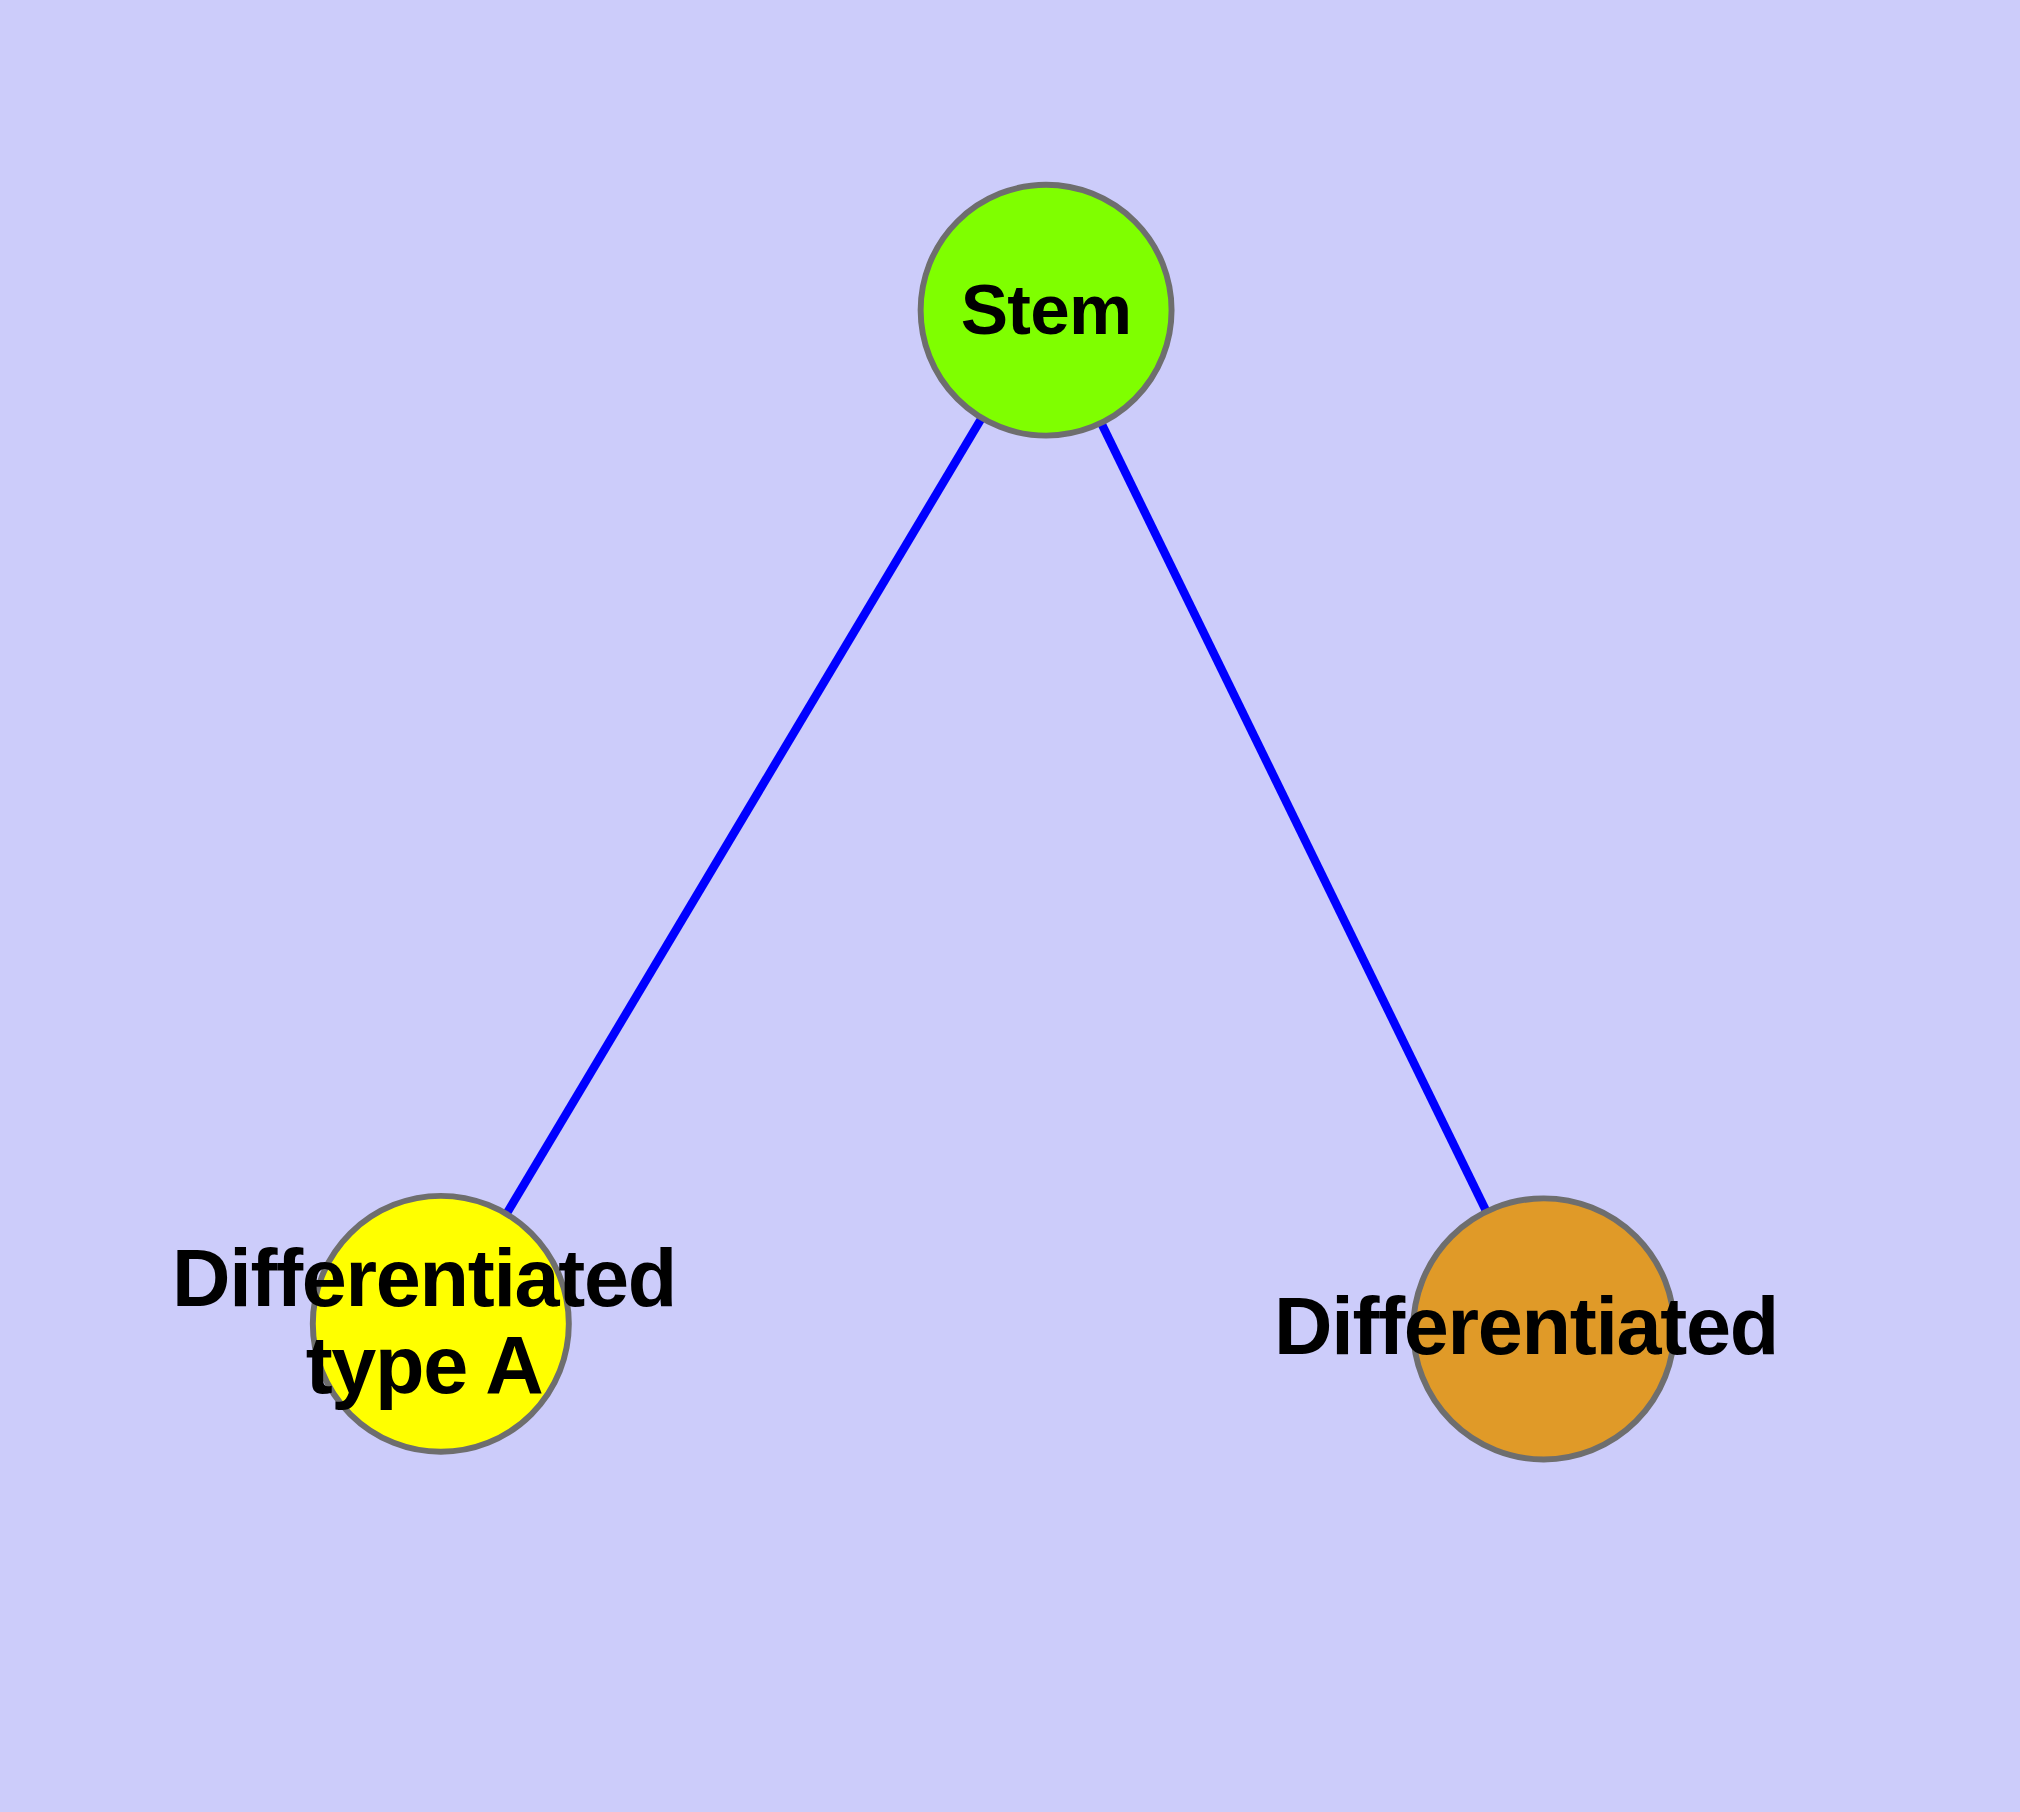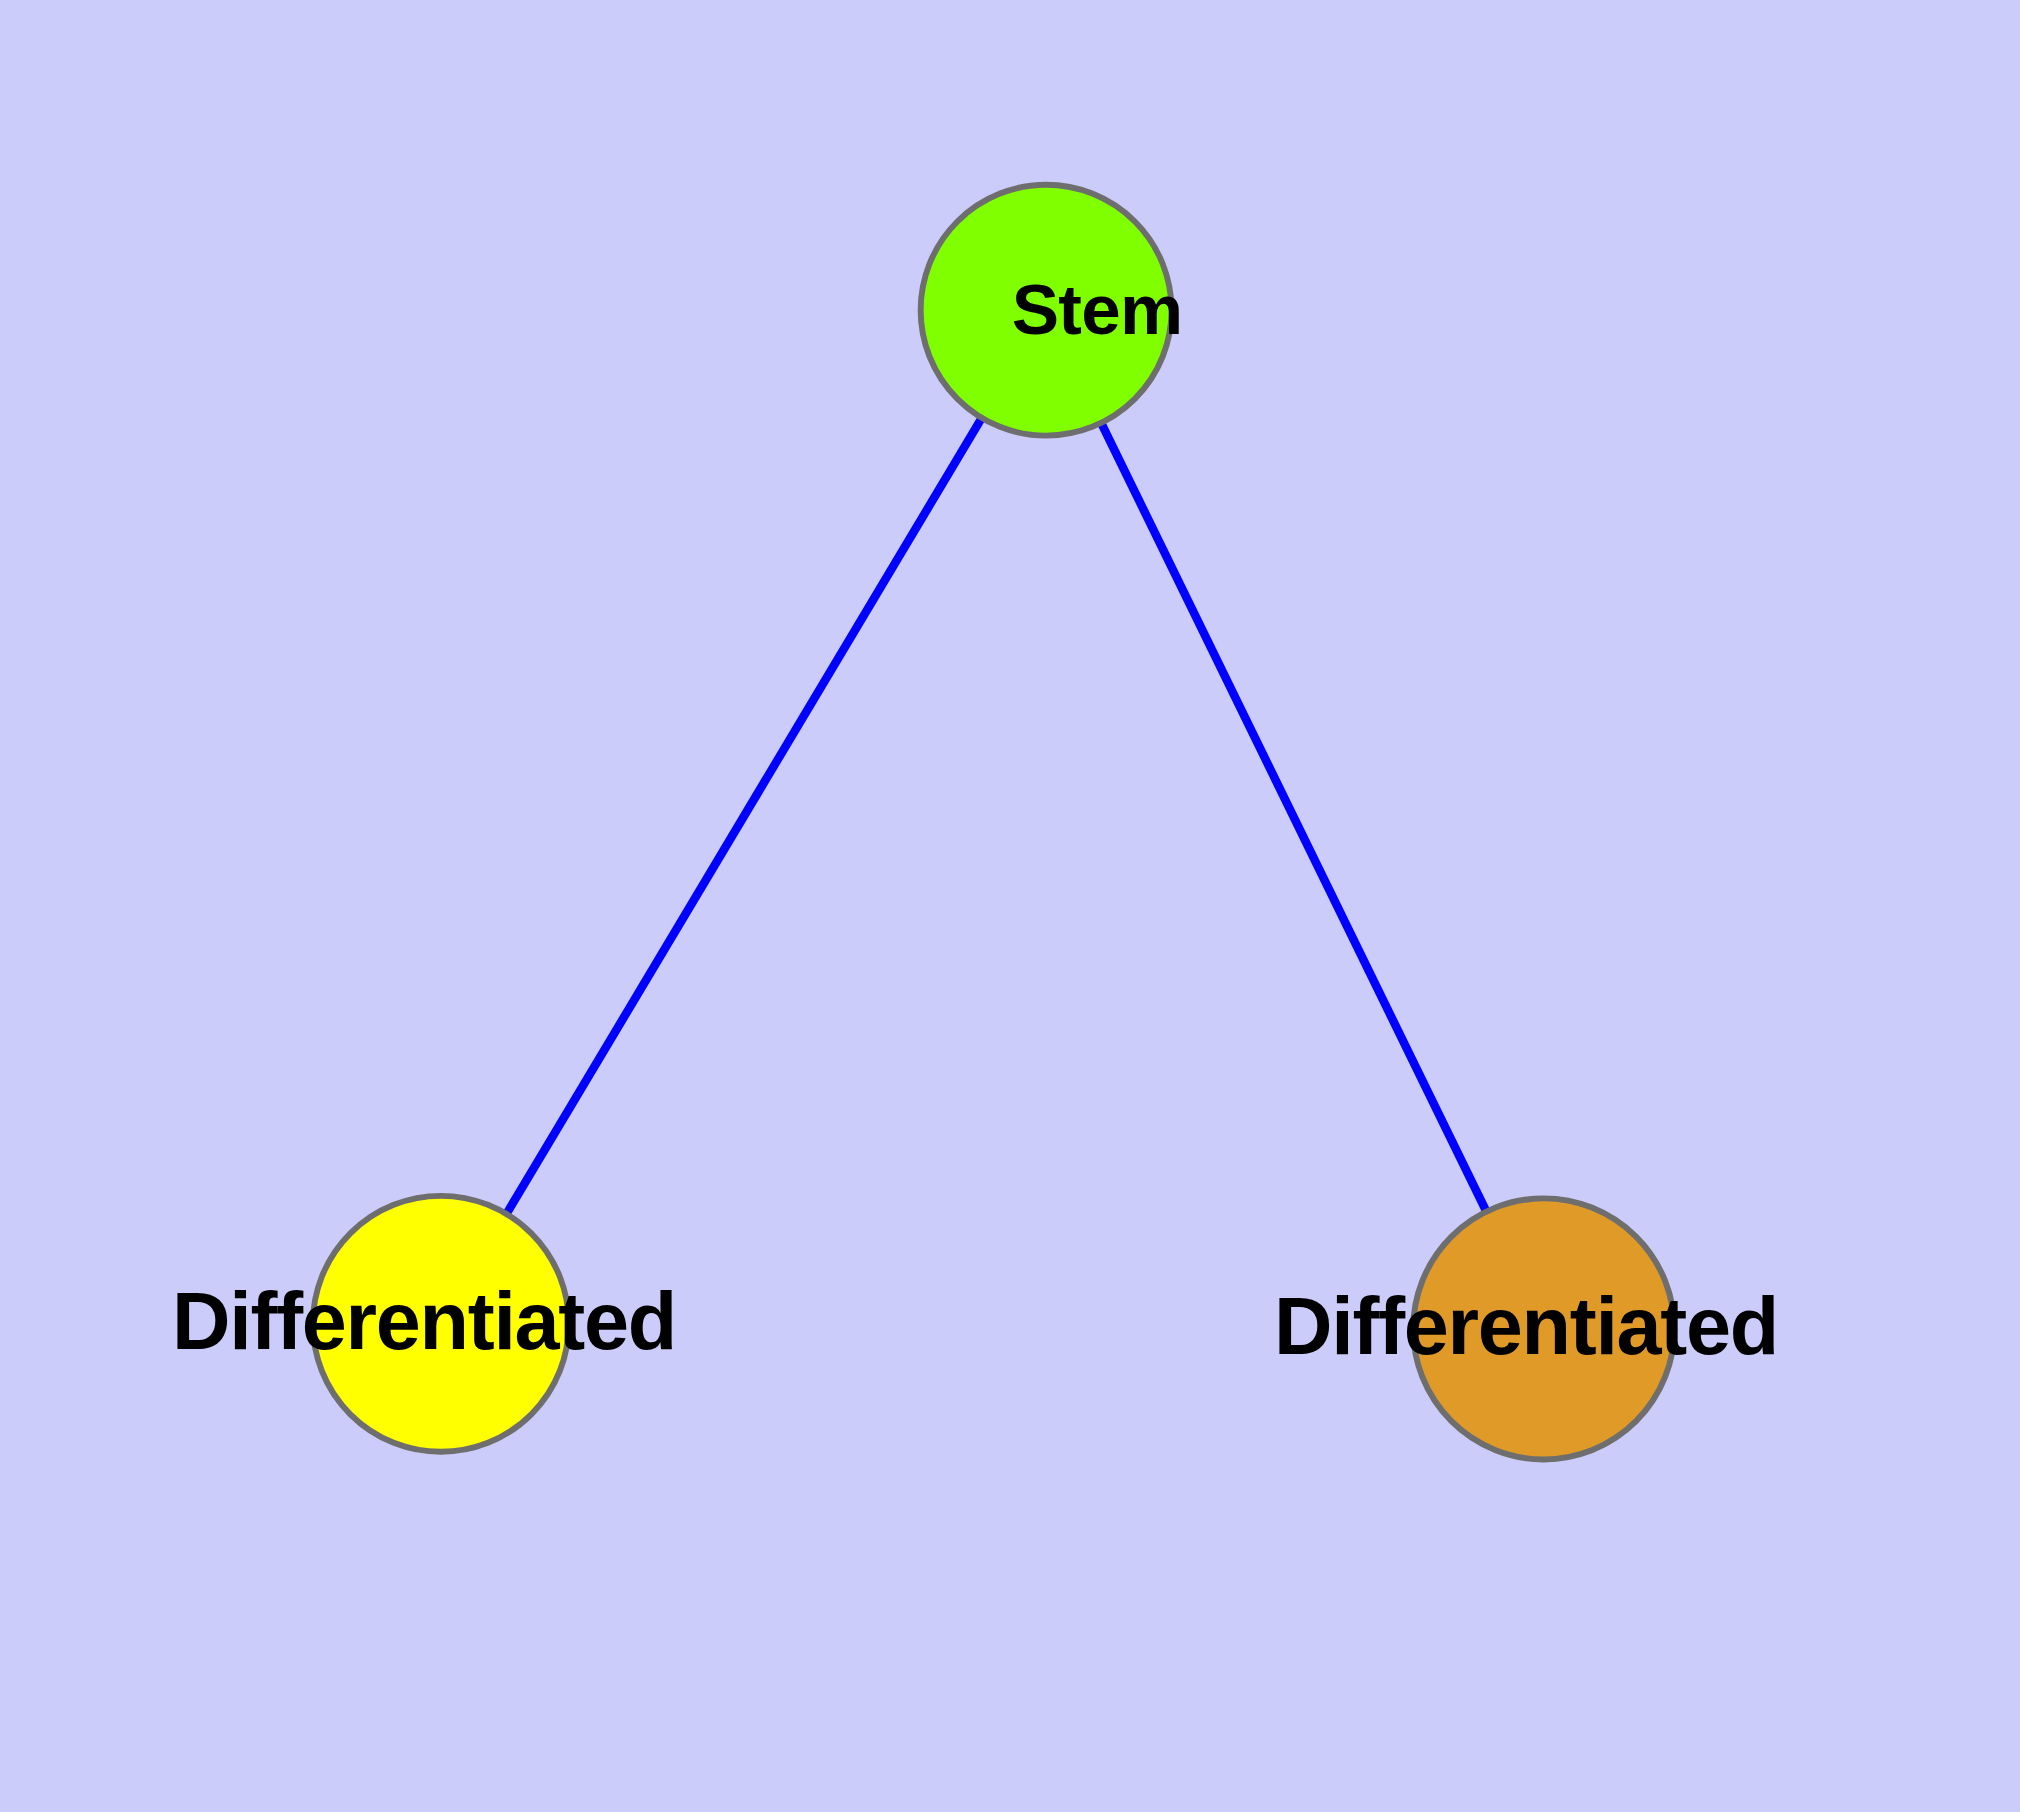--- a/index.html
+++ b/index.html
@@ -59,18 +59,18 @@
         <line x1="1298.0679041330595" y1="497.19185820772987" x2="1754.2991682998286" y2="1431.416695564555" stroke="#0000ff" stroke-width="10" stroke-linecap="butt"></line>
       </g>
     <g id="nodes-layer">
         <circle cx="1234" cy="366" r="148" fill="#7fff00" stroke="#6e6e6e" stroke-width="7"></circle>
         <circle cx="520" cy="1562" r="151" fill="#ffff00" stroke="#6e6e6e" stroke-width="7"></circle>
         <circle cx="1821" cy="1568" r="154" fill="#e09a28" stroke="#6e6e6e" stroke-width="7"></circle>
       </g>
   </svg>
 
   <div id="labels-layer">
-      <div class="node-label stem" style="left: 1097px; top: 310px; font-size: 71px; color: rgb(0, 0, 0);"><div>Stem</div></div>
-      <div class="node-label diff" style="left: 424px; top: 1322px; font-size: 81px; color: rgb(0, 0, 0);"><div>Differentiated</div></div>
+      <div class="node-label stem" style="left: 1046px; top: 310px; font-size: 71px; color: rgb(0, 0, 0);"><div>Stem</div></div>
+      <div class="node-label diff" style="left: 424px; top: 1322px; font-size: 81px; color: rgb(0, 0, 0);"><div>Differentiated</div><div>type A</div></div>
       <div class="node-label diff" style="left: 1526px; top: 1327px; font-size: 81px; color: rgb(0, 0, 0);"><div>Differentiated</div></div>
     </div>
 </div>
 
 
 </body></html>

